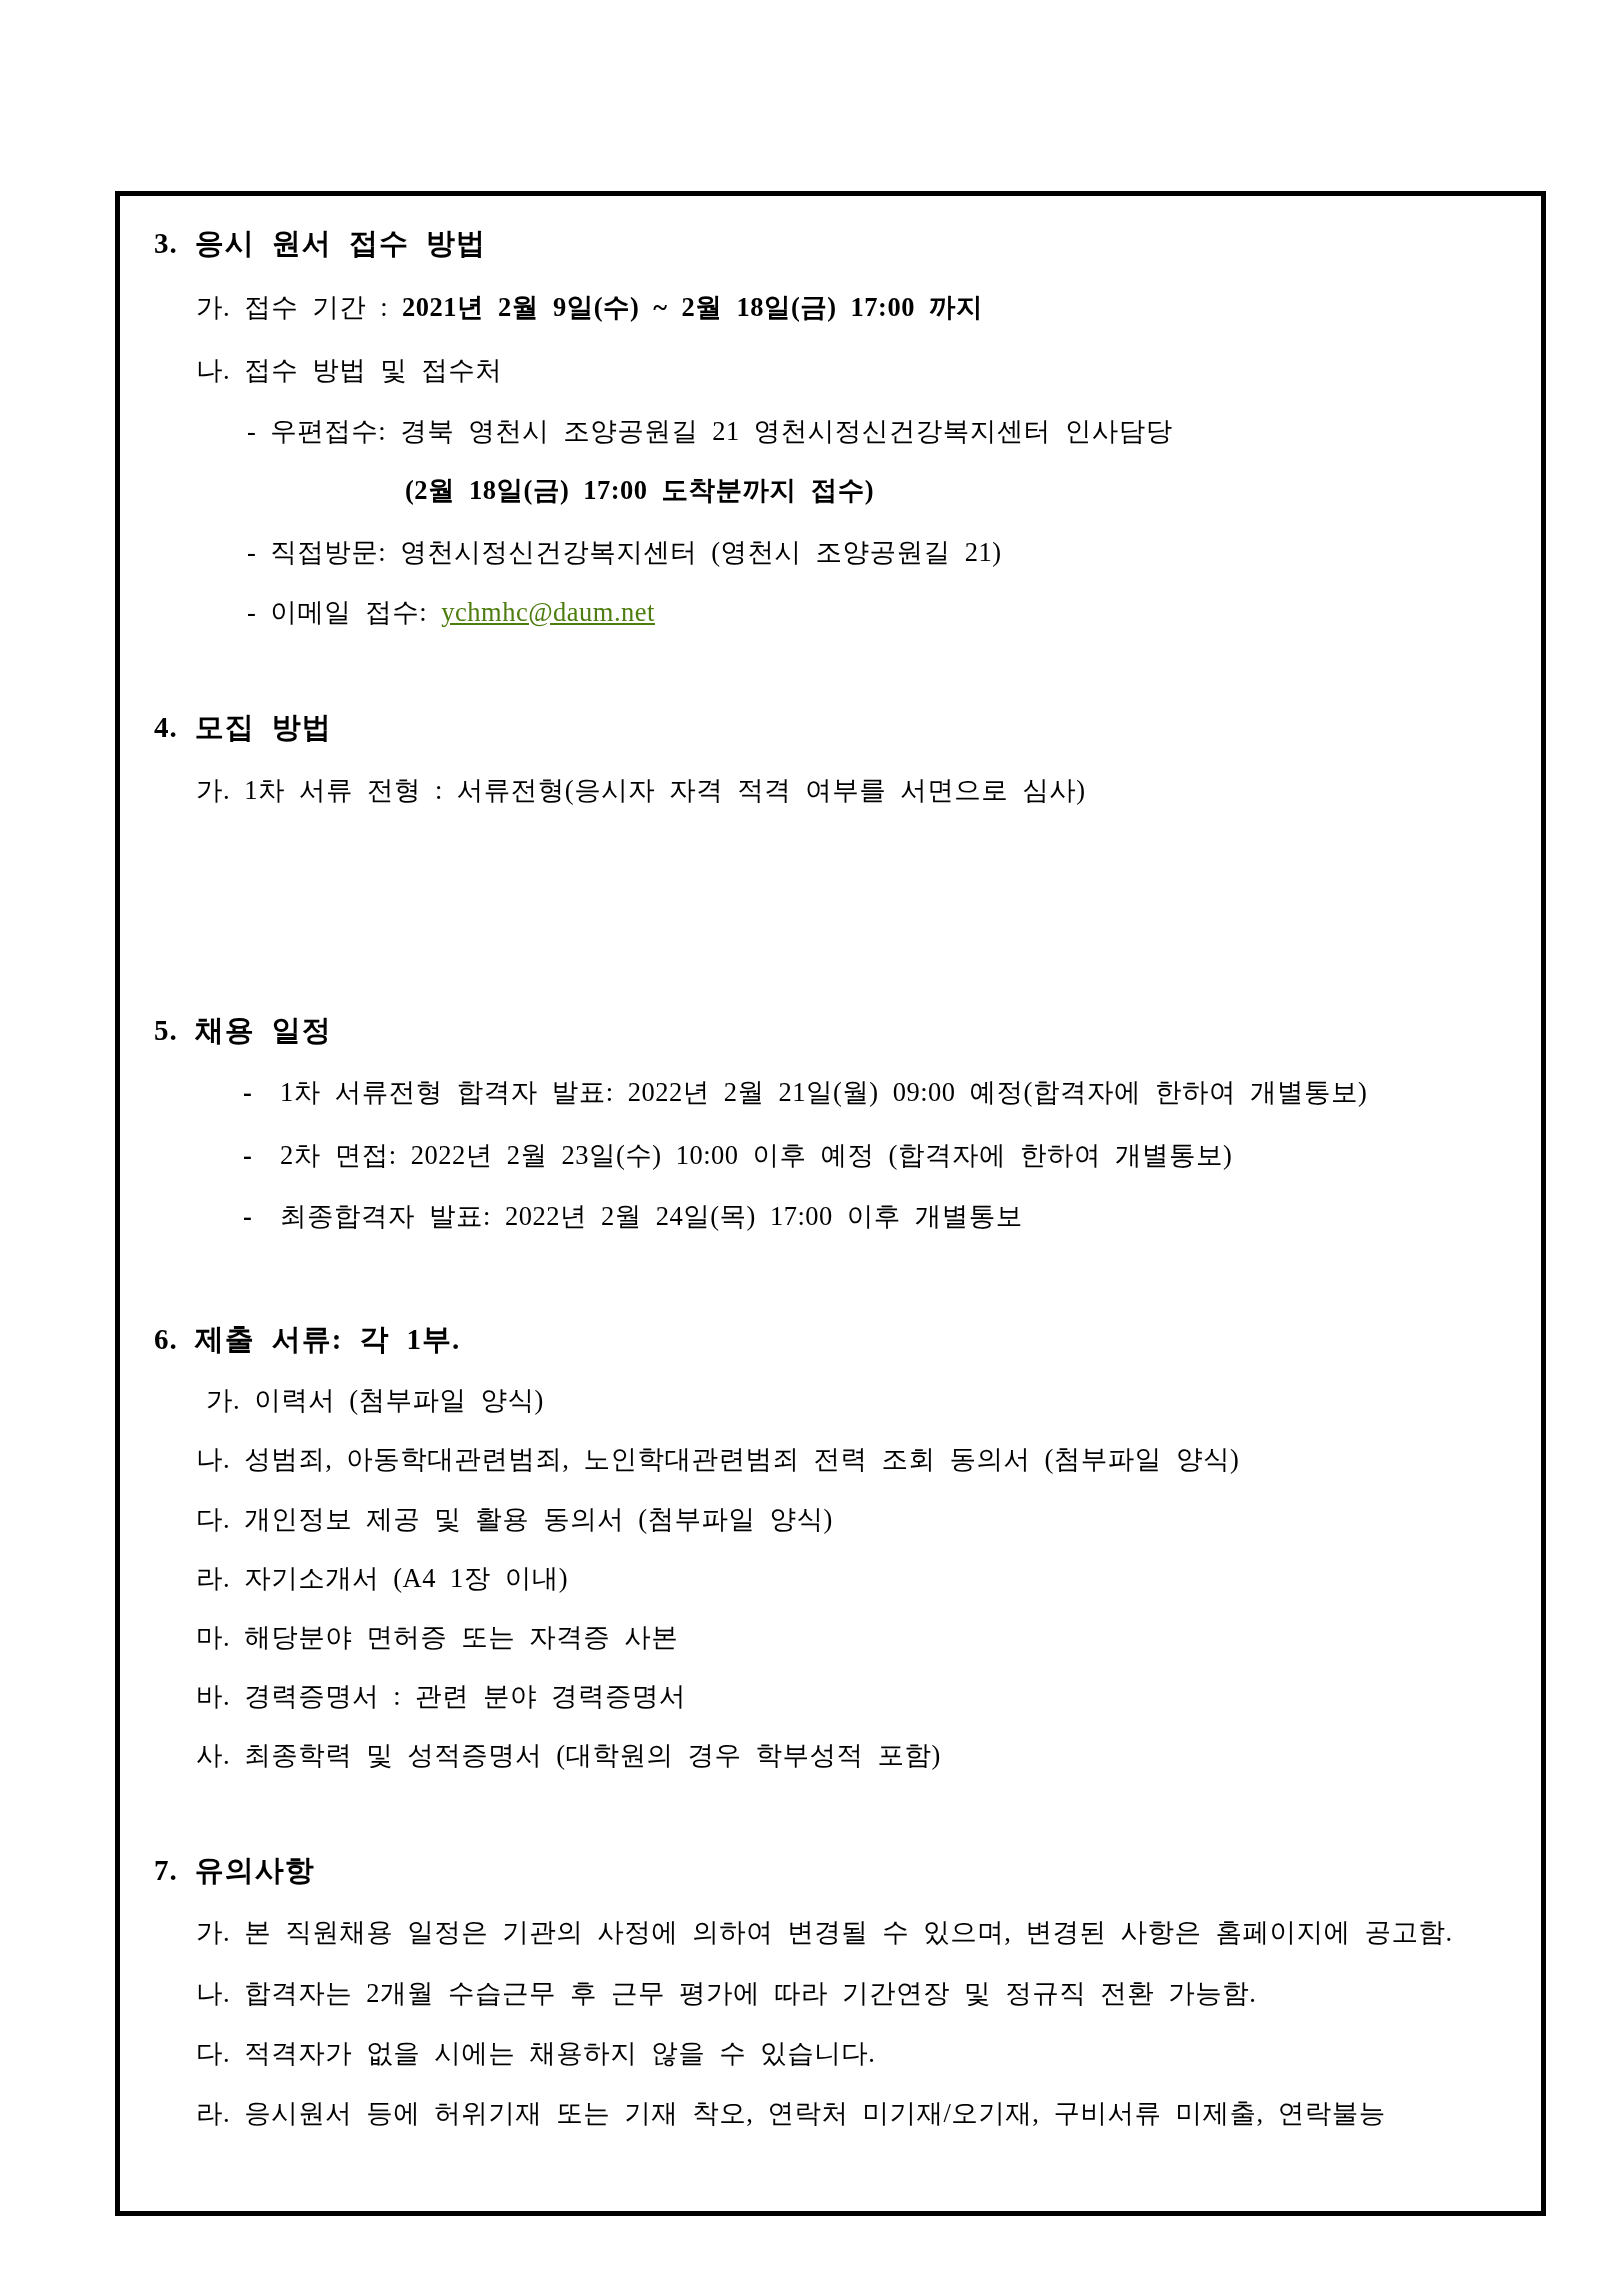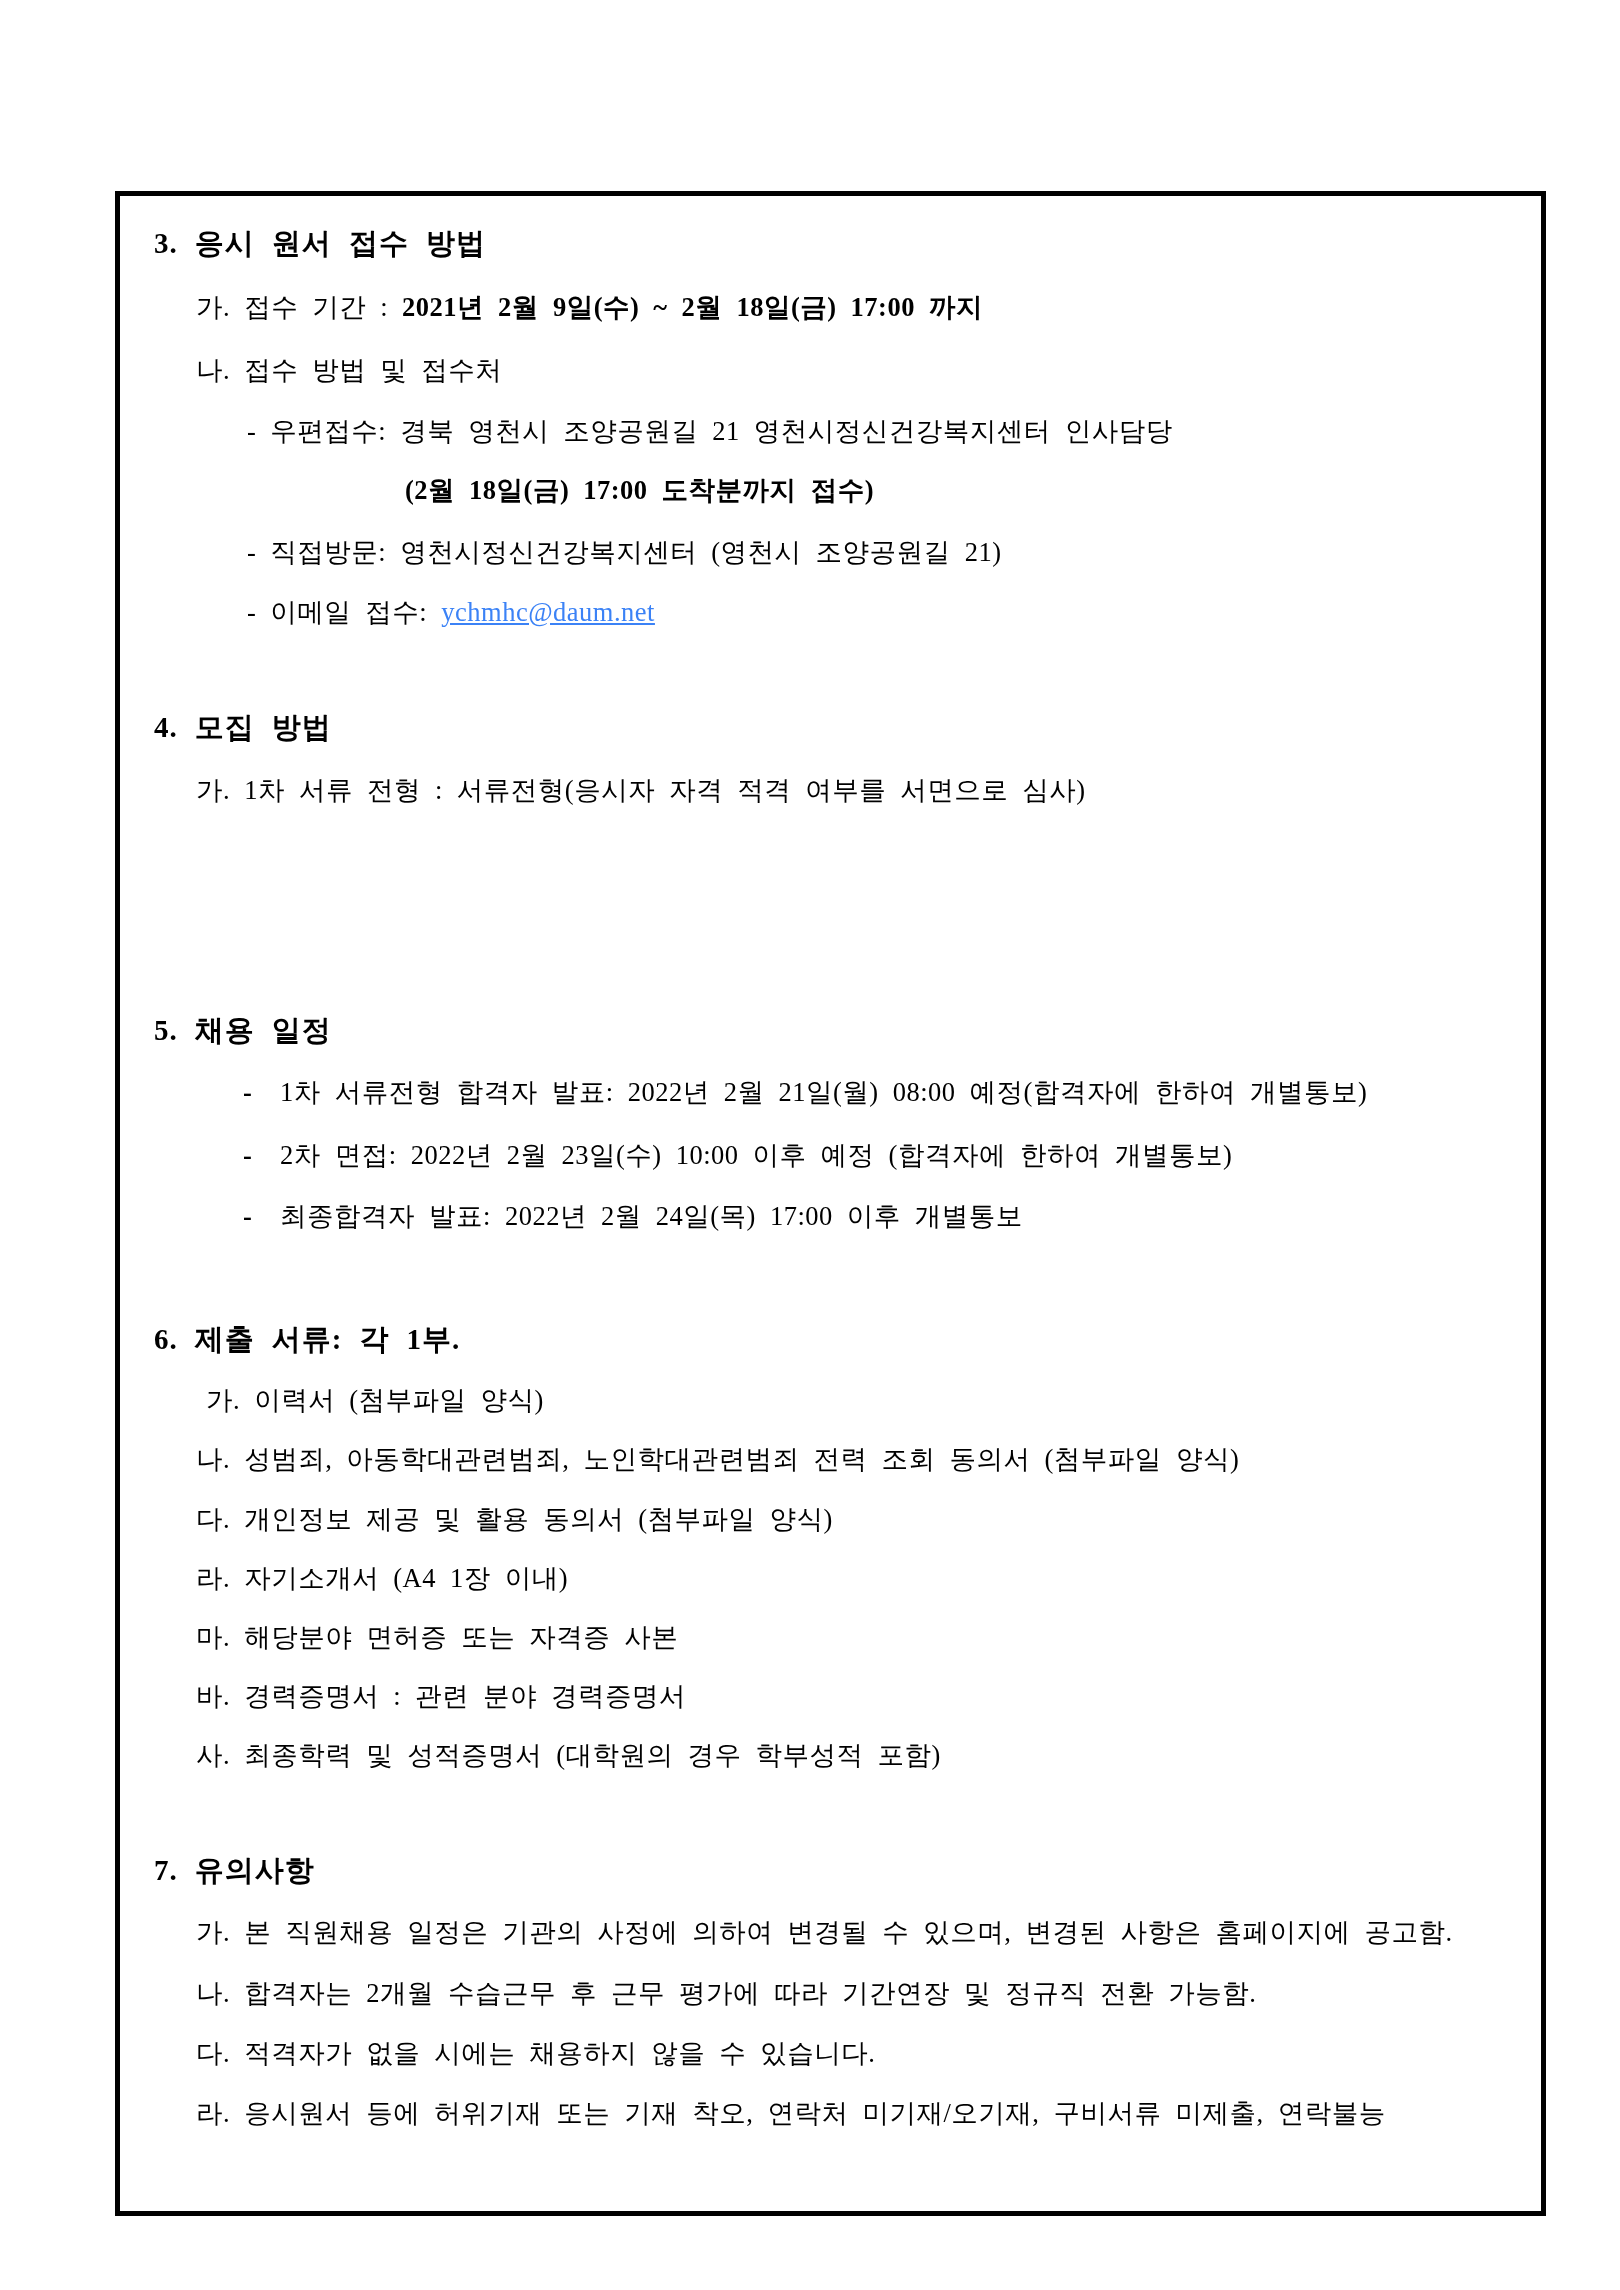--- a/index.html
+++ b/index.html
@@ -35,21 +35,21 @@
     word-spacing: 8.8px;
     letter-spacing: 1px;
   }
   .bold { font-weight: bold; }
   .dash {
     display: inline-block;
     width: 37px;
     font-weight: bold;
   }
   .link {
-    color: #3b82f6;
+    color: #4d7c0f;
     text-decoration: underline;
     cursor: pointer;
   }
 </style>
 </head>
 <body>
 
 <div class="page">
   <div class="frame"></div>
 
@@ -67,21 +67,21 @@
 
   <div class="line" style="top:596px; left:247px;"><span>- 이메일 접수: </span><a class="link">ychmhc@daum.net</a></div>
 
   <div class="line heading" style="top:709px; left:154px;">4. 모집 방법</div>
 
   <div class="line" style="top:774px; left:196px;">가. 1차 서류 전형 : 서류전형(응시자 자격 적격 여부를 서면으로 심사)</div>
 
 
   <div class="line heading" style="top:1012px; left:154px;">5. 채용 일정</div>
 
-  <div class="line" style="top:1076px; left:243px;"><span class="dash">-</span><span>1차 서류전형 합격자 발표: 2022년 2월 21일(월) 08:00 예정(합격자에 한하여 개별통보)</span></div>
+  <div class="line" style="top:1076px; left:243px;"><span class="dash">-</span><span>1차 서류전형 합격자 발표: 2022년 2월 21일(월) 09:00 예정(합격자에 한하여 개별통보)</span></div>
 
   <div class="line" style="top:1139px; left:243px;"><span class="dash">-</span><span>2차 면접: 2022년 2월 23일(수) 10:00 이후 예정 (합격자에 한하여 개별통보)</span></div>
 
   <div class="line" style="top:1200px; left:243px;"><span class="dash">-</span><span>최종합격자 발표: 2022년 2월 24일(목) 17:00 이후 개별통보</span></div>
 
   <div class="line heading" style="top:1321px; left:154px;">6. 제출 서류: 각 1부.</div>
 
   <div class="line" style="top:1384px; left:196px;margin-left:10px;">가. 이력서 (첨부파일 양식)</div>
   <div class="line" style="top:1443px; left:196px;">나. 성범죄, 아동학대관련범죄, 노인학대관련범죄 전력 조회 동의서 (첨부파일 양식)</div>
   <div class="line" style="top:1503px; left:196px;">다. 개인정보 제공 및 활용 동의서 (첨부파일 양식)</div>

